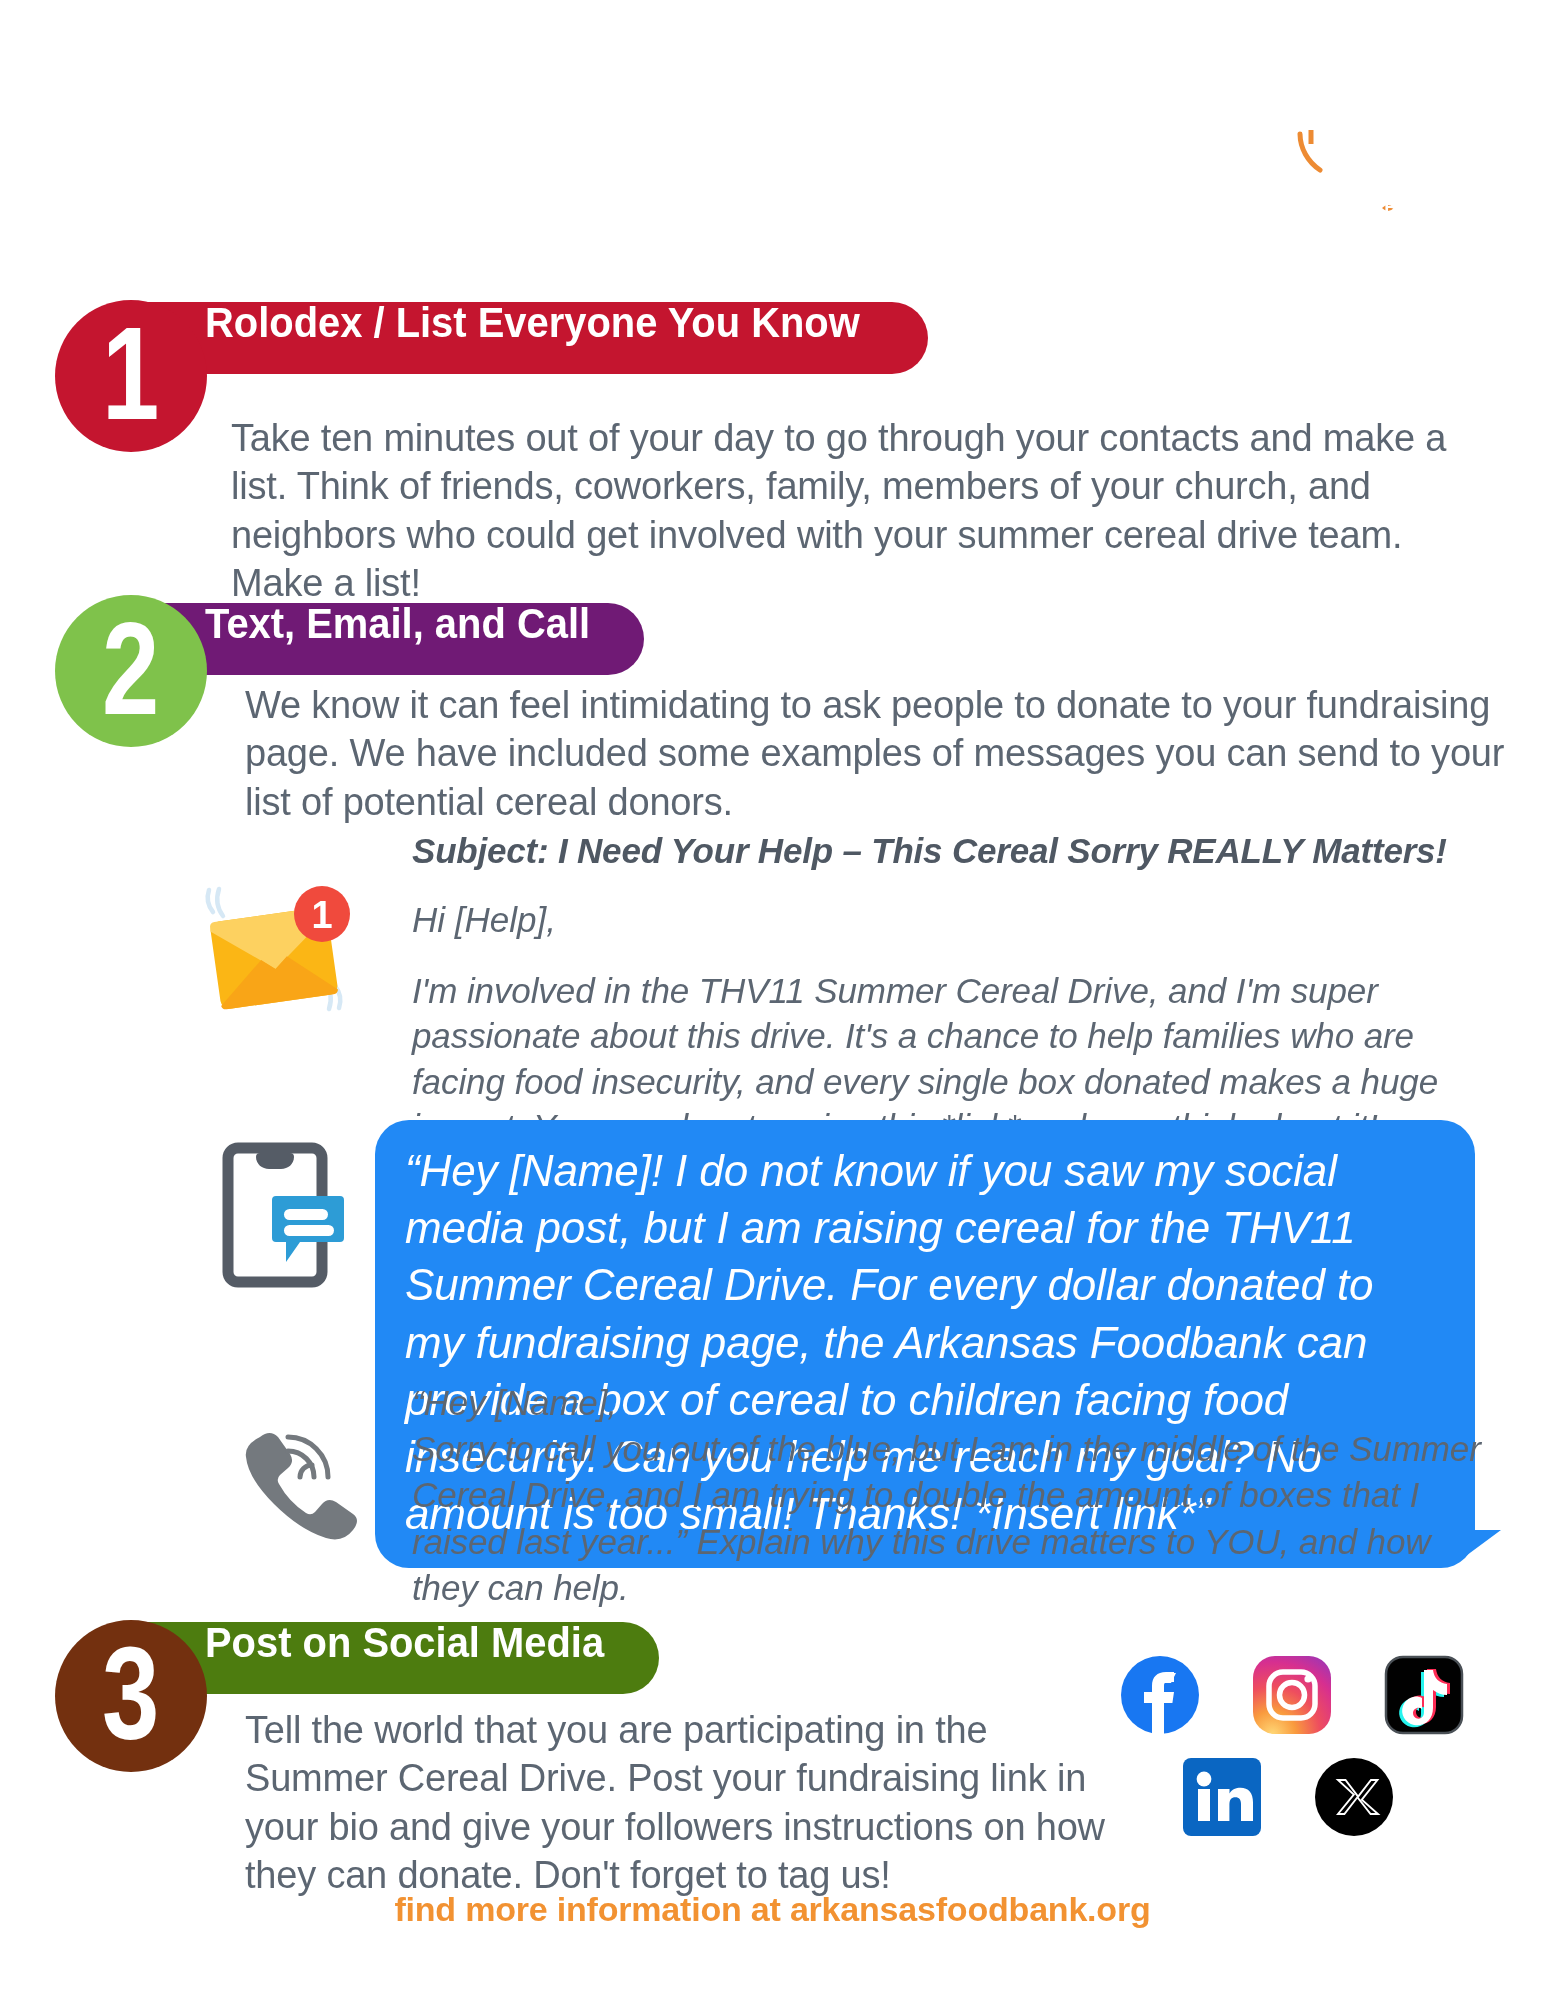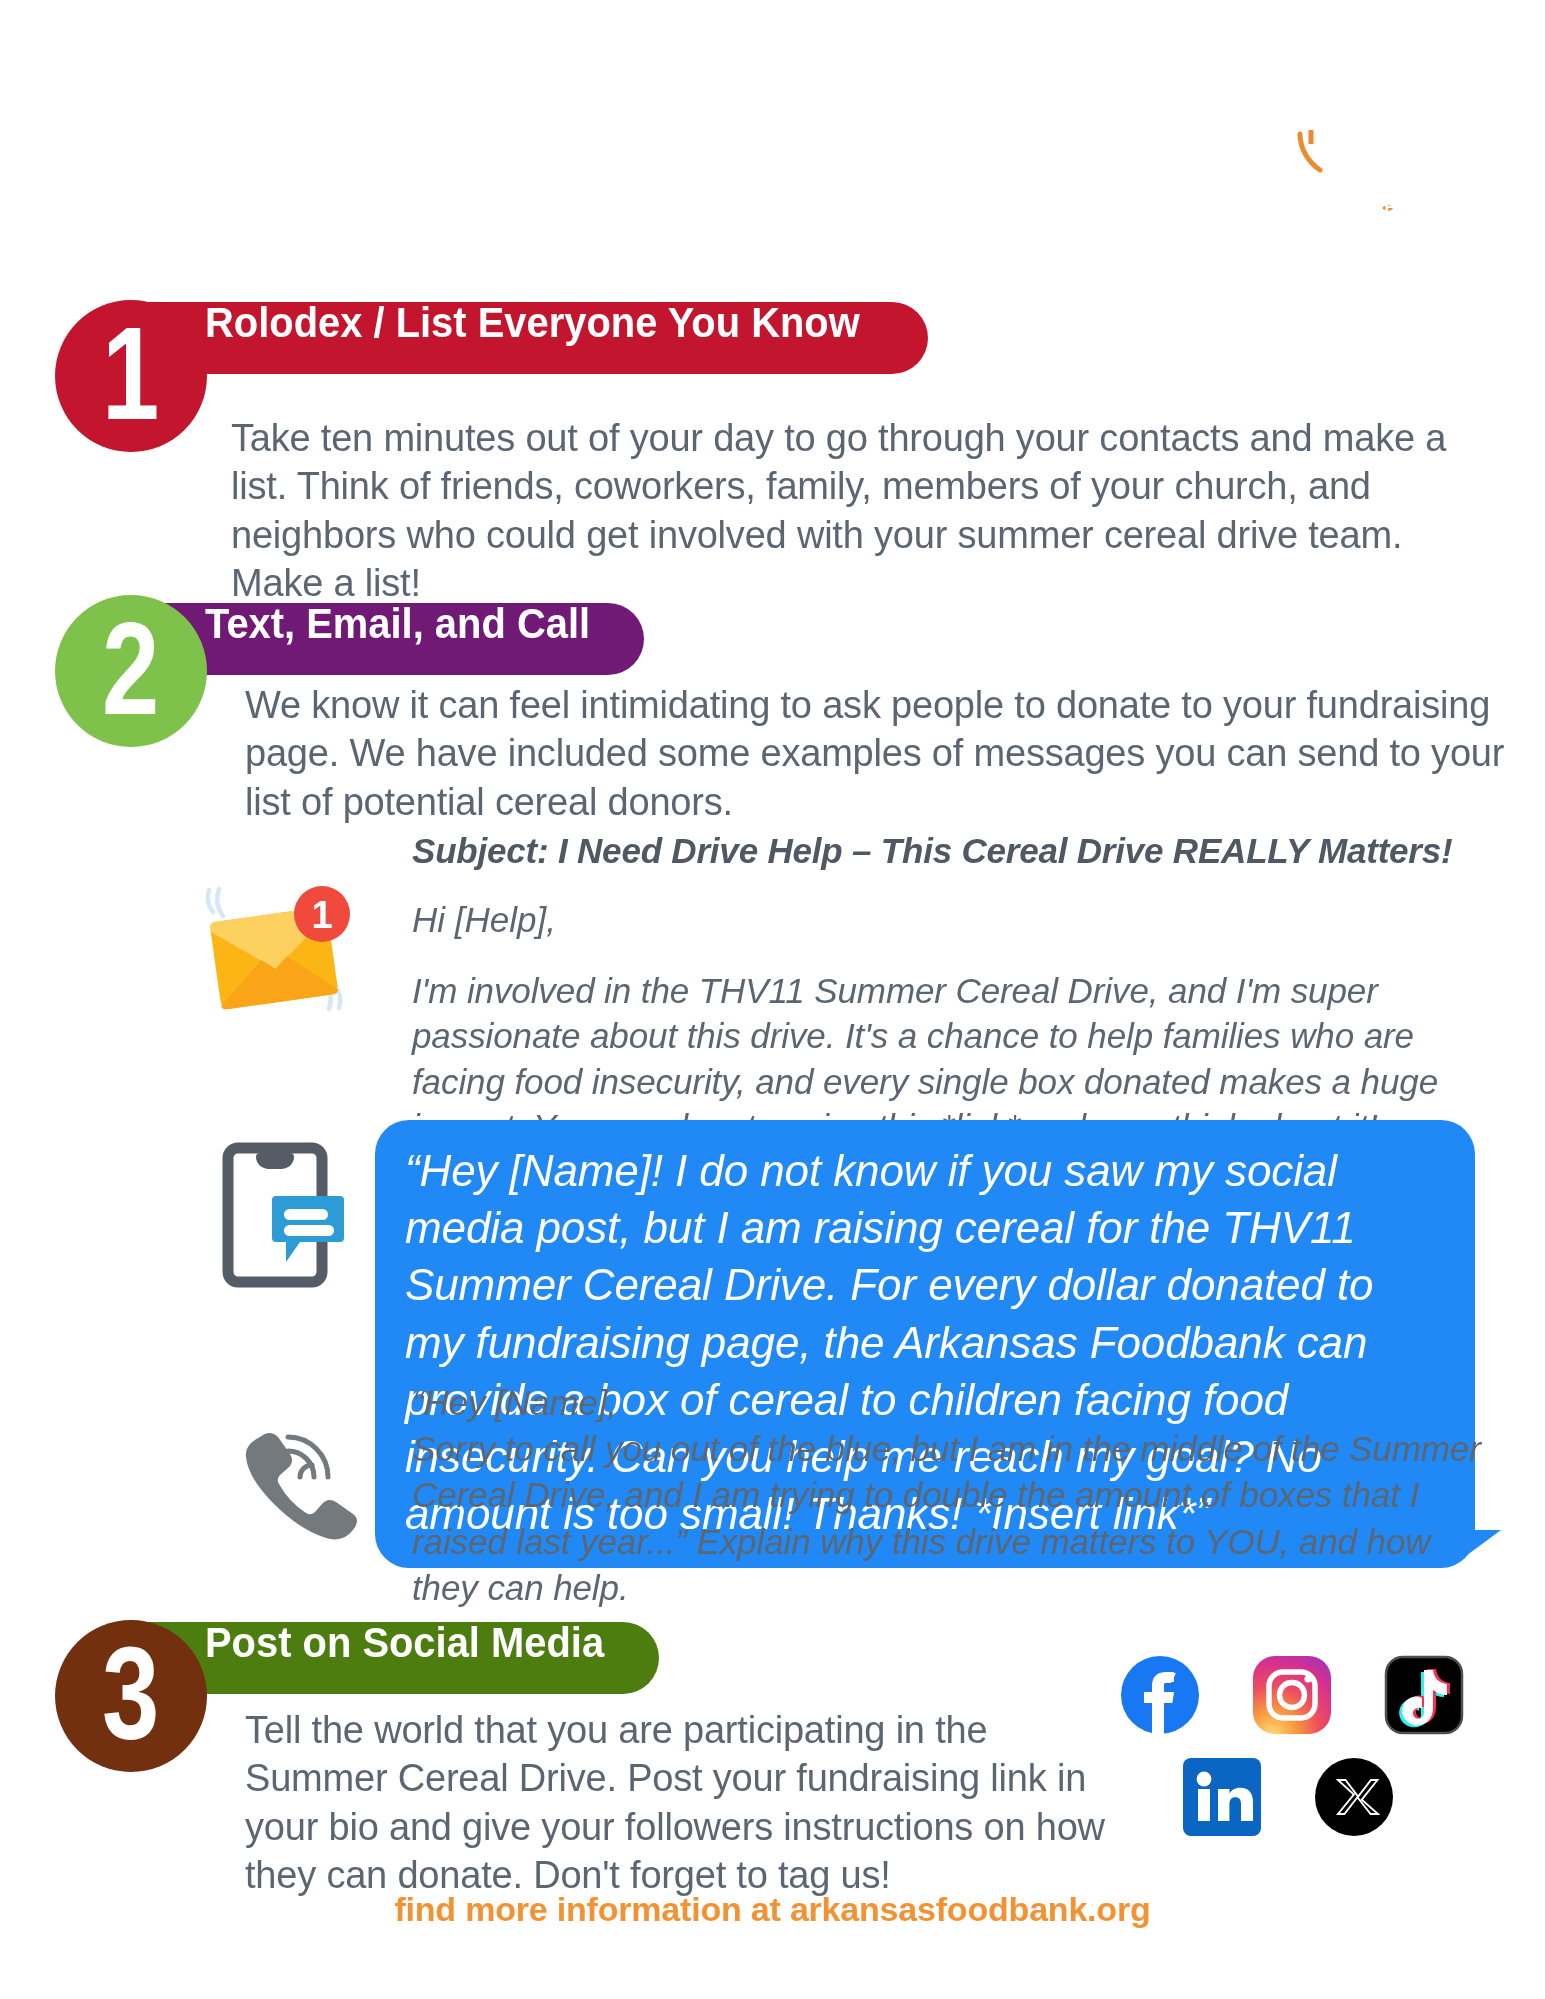--- a/index.html
+++ b/index.html
@@ -289,21 +289,21 @@
         <g transform="rotate(-8 80 88)">
           <rect x="20" y="44" width="118" height="88" rx="9" fill="#FBB615"></rect>
           <path d="M20 53 L79 99 L138 53 L138 48 A5 5 0 0 0 133 44 H25 A5 5 0 0 0 20 48 Z" fill="#FDD160"></path>
           <path d="M20 128 L66 88 L79 99 L92 88 L138 128 A5 5 0 0 1 133 132 H25 A5 5 0 0 1 20 128 Z" fill="#F9A517"></path>
         </g>
         <circle cx="127" cy="44" r="28" fill="#F04A3D"></circle>
         <text x="127" y="58" text-anchor="middle" fill="#ffffff" font-family="Liberation Sans, sans-serif" font-size="38" font-weight="bold">1</text>
       </svg>
     </div>
     <div class="email-text">
-      <div class="email-subject">Subject: I Need Drive Help – This Cereal Drive REALLY Matters!</div>
+      <div class="email-subject">Subject: I Need Your Help – This Cereal Sorry REALLY Matters!</div>
       <div class="email-greeting">Hi [Help],</div>
       <div class="email-body">I'm involved in the THV11 Summer Cereal Drive, and I'm super passionate about this drive. It's a chance to help families who are facing food insecurity, and every single box donated makes a huge impact. You can donate using this *link* – please think about it! Thanks,</div>
     </div>
   </div>
 
   <div class="sms-block">
     <div class="sms-icon">
       <svg viewBox="0 0 130 150" xmlns="http://www.w3.org/2000/svg">
         <path d="M18 8 H92 A10 10 0 0 1 102 18 V132 A10 10 0 0 1 92 142 H18 A10 10 0 0 1 8 132 V18 A10 10 0 0 1 18 8 Z" fill="none" stroke="#555C66" stroke-width="11"></path>
         <path d="M40 13 h30 a4 4 0 0 1 4 4 c0 7 -6 12 -13 12 h-12 c-7 0 -13 -5 -13 -12 a4 4 0 0 1 4 -4 Z" fill="#555C66"></path>

